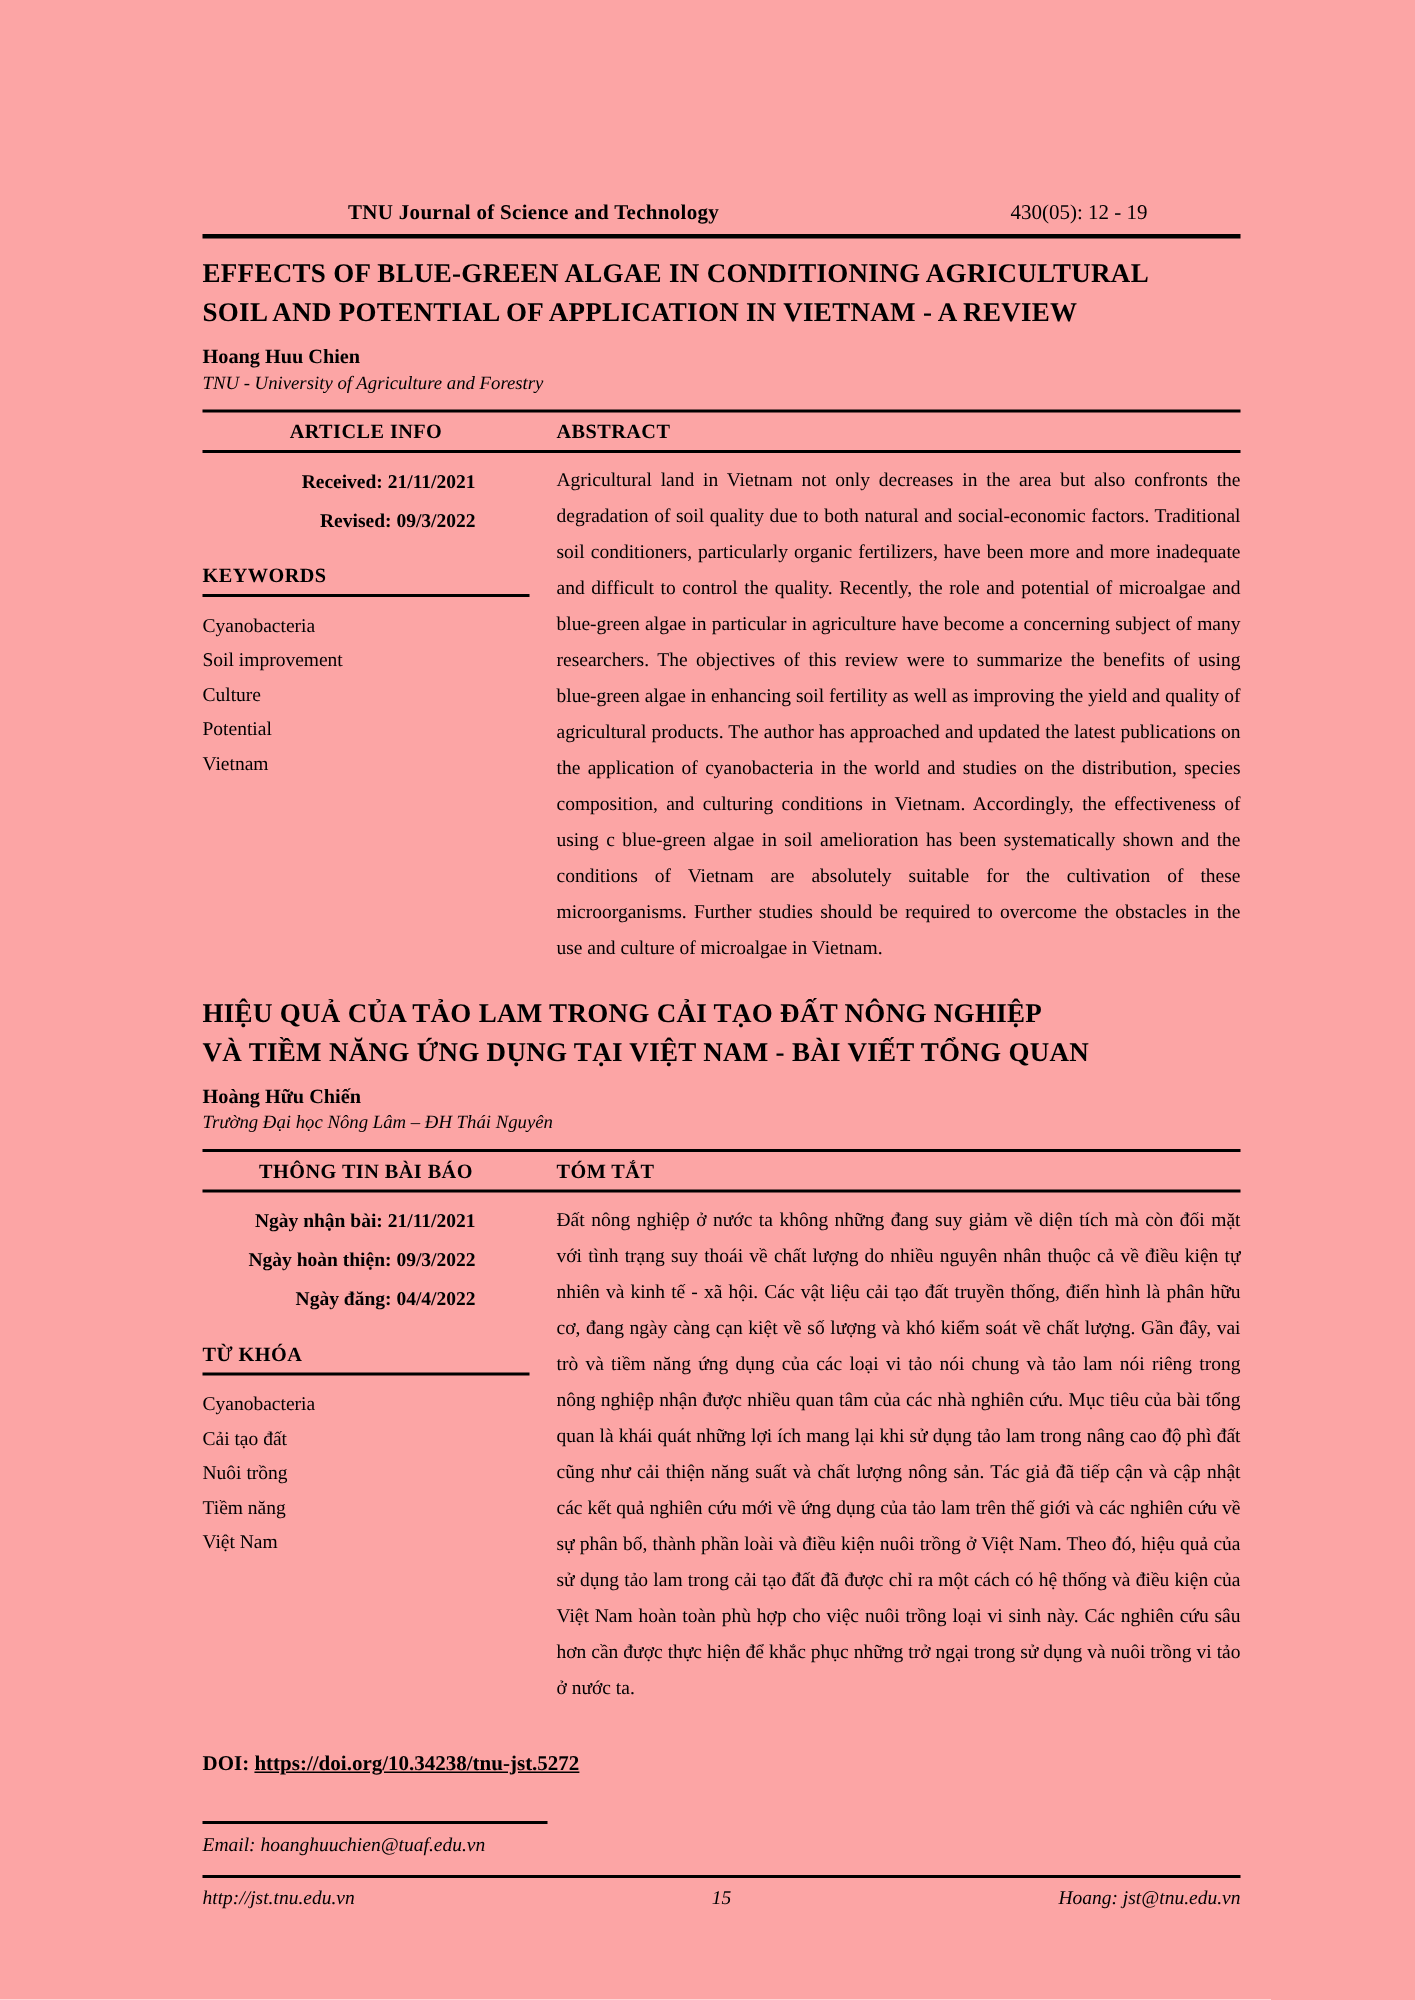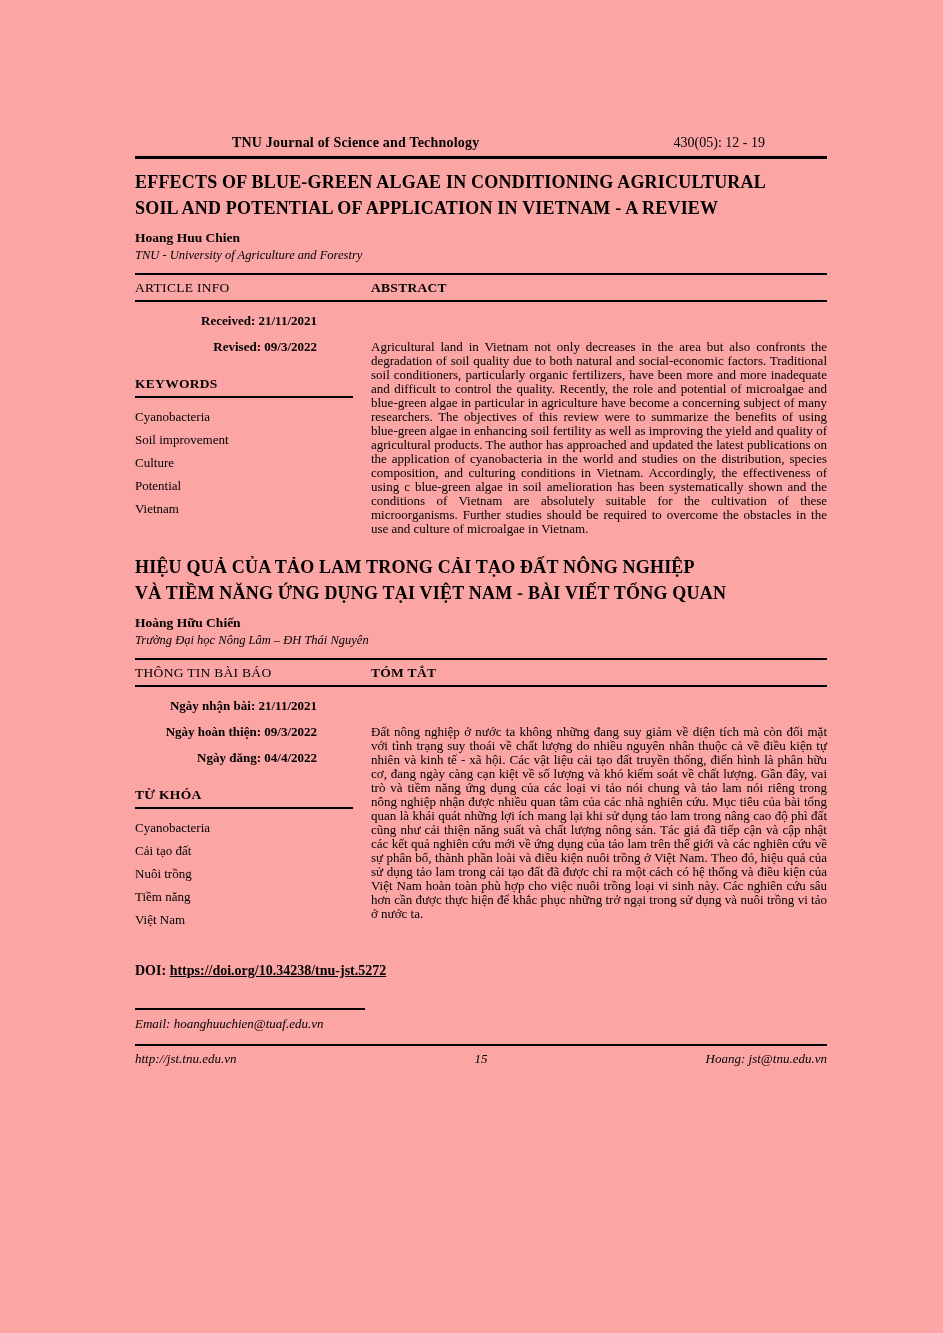--- a/index.html
+++ b/index.html
@@ -19,25 +19,25 @@
 
   
   .title { margin-top:10px; font-size:18px; font-weight:bold; line-height:26px;
            white-space:pre-line; letter-spacing:0.2px; }
   .author { margin-top:9px; font-size:13.5px; font-weight:bold; }
   .affil  { margin-top:2px; font-size:12.5px; font-style:italic; }
 
   
   .infotable { margin-top:10px; border-top:2px solid #000; }
   .thead { display:flex; border-bottom:2px solid #000; padding:5px 0 4px 0; }
-  .th-left { width:218px; font-weight:normal; font-size:13.5px; letter-spacing:0.3px; }
+  .th-left { width:218px; text-align:center; font-weight:bold; font-size:13.5px; letter-spacing:0.3px; }
   .th-right { margin-left:18px; font-weight:bold; font-size:13.5px; letter-spacing:0.3px; }
   .tbody { display:flex; padding-top:6px; }
   .tb-left { width:218px; flex:0 0 218px; }
-  .tb-right { margin-left:18px; flex:1; text-align:justify; font-size:13px; line-height:14px;margin-top:32px; }
+  .tb-right { margin-left:18px; flex:1; text-align:justify; font-size:13px; line-height:24px; }
   .date-line { text-align:right; padding-right:36px; font-size:13px; font-weight:bold; line-height:26px; }
   .kwblock { margin-top:16px; }
   .kwhead { font-size:13.5px; font-weight:bold; letter-spacing:0.3px; padding-bottom:4px;
             border-bottom:2px solid #000; }
   .kwlist { margin-top:7px; }
   .kwitem { font-size:13px; line-height:23px; }
 
   
   .doi-line { margin-top:32px; font-size:14px; font-weight:bold; }
   .doi-link { font-weight:bold; color:#000; text-decoration:underline; }

